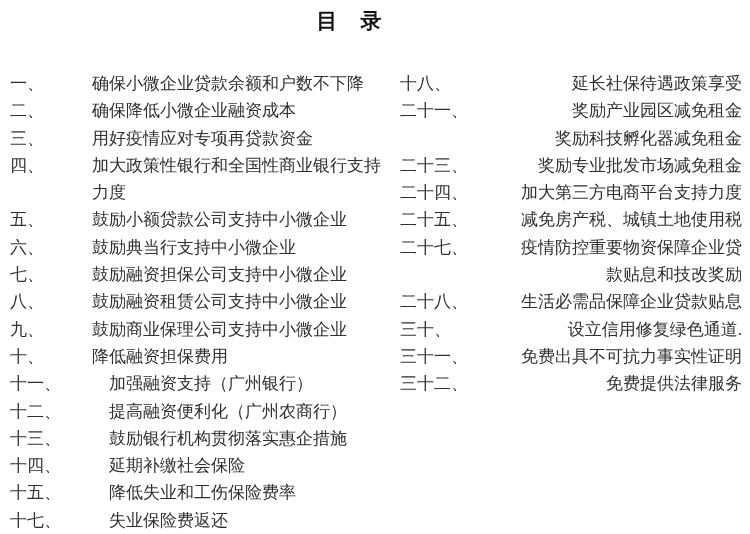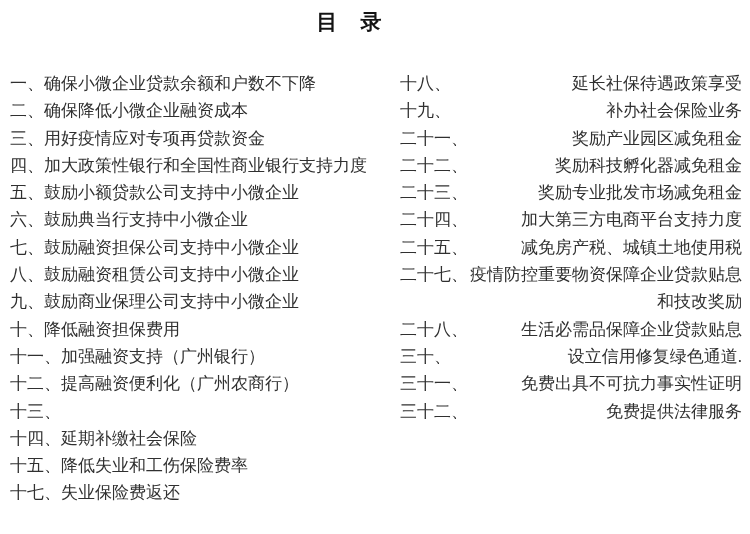--- a/index.html
+++ b/index.html
@@ -18,20 +18,21 @@
     position: absolute;
     top: 10px;
     left: 0;
     width: 661px;
     text-align: center;
     font-size: 21px;
     line-height: 25px;
     font-weight: 700;
     letter-spacing: 1px;
     color: var(--title-color, #131313);
+    font-family: Liberation Mono, monospace;
   }
   .doc-title .inner {
     display: inline-block;
     transform: translateX(19px);
   }
   .col {
     position: absolute;
     top: 70px;
     font-size: 17px;
     line-height: 27.3px;
@@ -43,20 +44,21 @@
     display: flex;
     align-items: flex-start;
   }
   .toc-item .num {
     flex: 0 0 auto;
     white-space: nowrap;
   }
   .toc-item .body {
     flex: 1 1 auto;
     min-width: 0;
+    margin-left: 48px;
   }
 </style>
 </head>
 <body style="--page-bg: #ffffff; --title-color: #131313; --text-color: #303030;">
 
 <div class="doc-title">
   <span class="inner">目　录</span>
 </div>
 
 <div class="col col-left">
@@ -103,20 +105,21 @@
     <div class="toc-item">
       <span class="num">十一、</span>
       <span class="body">加强融资支持（广州银行）</span>
     </div>
     <div class="toc-item">
       <span class="num">十二、</span>
       <span class="body">提高融资便利化（广州农商行）</span>
     </div>
     <div class="toc-item">
       <span class="num">十三、</span>
+      <span class="body">鼓励银行机构贯彻落实惠企措施</span>
     </div>
     <div class="toc-item">
       <span class="num">十四、</span>
       <span class="body">延期补缴社会保险</span>
     </div>
     <div class="toc-item">
       <span class="num">十五、</span>
       <span class="body">降低失业和工伤保险费率</span>
     </div>
     <div class="toc-item">
@@ -124,29 +127,24 @@
       <span class="body">失业保险费返还</span>
     </div>
   </div>
 
 <div class="col col-right">
     <div class="toc-item">
       <span class="num">十八、</span>
       <span class="body">延长社保待遇政策享受</span>
     </div>
     <div class="toc-item">
-      <span class="num">十九、</span>
-      <span class="body">补办社会保险业务</span>
-    </div>
-    <div class="toc-item">
       <span class="num">二十一、</span>
       <span class="body">奖励产业园区减免租金</span>
     </div>
     <div class="toc-item">
-      <span class="num">二十二、</span>
       <span class="body">奖励科技孵化器减免租金</span>
     </div>
     <div class="toc-item">
       <span class="num">二十三、</span>
       <span class="body">奖励专业批发市场减免租金</span>
     </div>
     <div class="toc-item">
       <span class="num">二十四、</span>
       <span class="body">加大第三方电商平台支持力度</span>
     </div>

